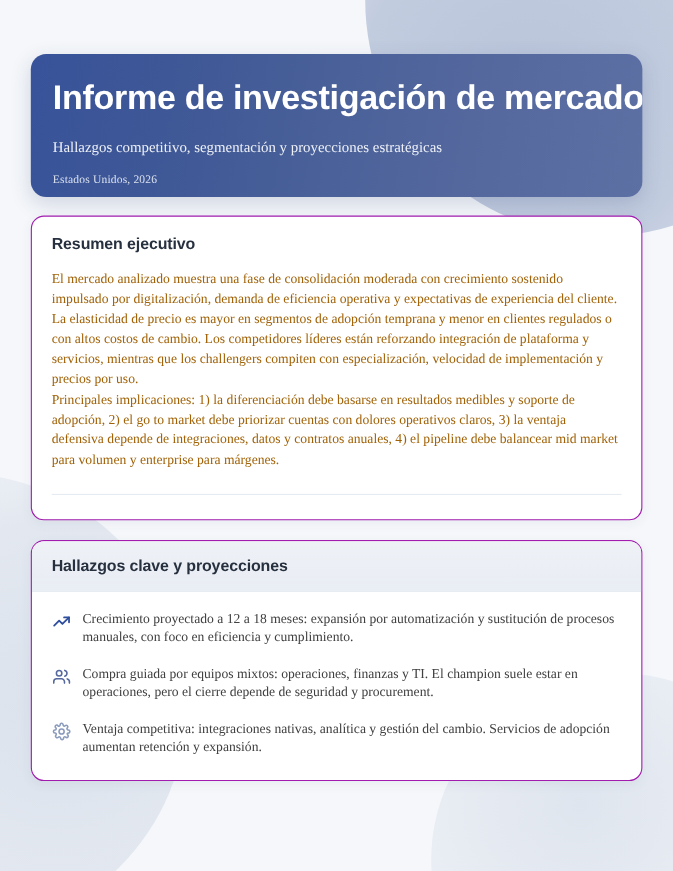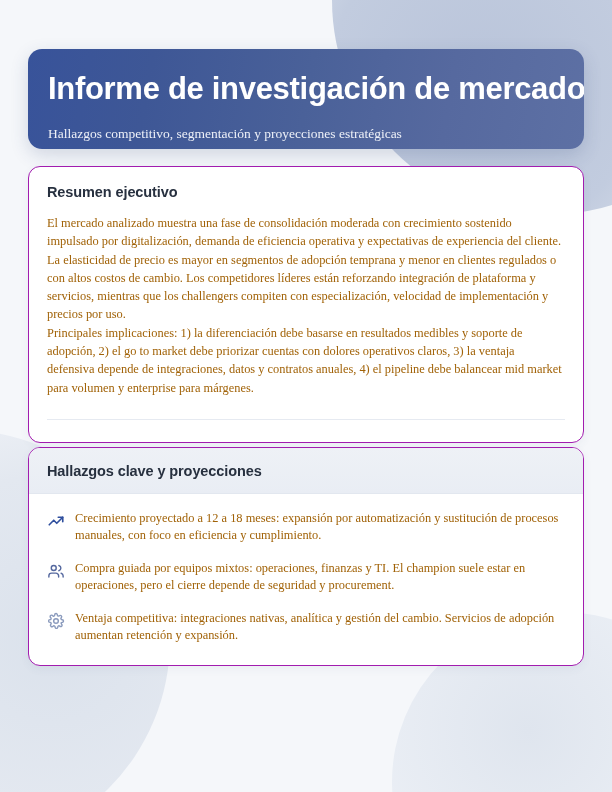--- a/index.html
+++ b/index.html
@@ -56,21 +56,21 @@
     width: 612px;
     height: 792px;
     box-sizing: border-box;
     padding: 0 28px;
   }
 
   
   .header {
     position: relative;
     margin-top: 49px;
-    height: 100px;
+    height: 130px;
     box-sizing: border-box;
     border-radius: 14px;
     background: linear-gradient(100deg, #38539a 0%, #3e5796 22%, #4a6199 50%, #56699f 75%, #5d70a4 100%);
     box-shadow: 0 6px 18px rgba(45,65,115,0.18);
     padding: 24px 22px 0 20px;
     overflow: hidden;
   }
   .header-title {
     font-size: 31px;
     font-weight: bold;
@@ -129,21 +129,21 @@
 
   .divider {
     margin-top: 22px;
     height: 1px;
     background: #e6eaf1;
     border: 0;
   }
 
   
   .card-findings {
-    margin-top: 4px;
+    margin-top: 18px;
     overflow: hidden;
   }
   .findings-head {
     background: linear-gradient(180deg, #eef1f6 0%, #e9edf4 100%);
     border-bottom: 1px solid #e2e7ef;
     padding: 15px 18px 14px 18px;
   }
   .findings-head .card-heading { margin: 0; }
 
   .findings-body {
@@ -163,37 +163,38 @@
     margin-top: 2px;
     display: flex;
     align-items: center;
     justify-content: center;
   }
   .finding-icon svg { display: block; }
   .finding-text {
     font-family: "Liberation Serif", serif;
     font-size: 12.4px;
     line-height: 17.5px;
-    color: #a16207;
+    color: #404040;
   }
 </style>
 </head>
 <body>
 
 <div class="bg-layer">
   <div class="blob-tr"></div>
   <div class="blob-l"></div>
   <div class="blob-br"></div>
 </div>
 
 <div class="page">
 
   <div class="header">
     <div class="header-title">Informe de investigación de mercado</div>
     <div class="header-subtitle">Hallazgos competitivo, segmentación y proyecciones estratégicas</div>
+    <div class="header-meta">Estados Unidos, 2026</div>
   </div>
 
   <div class="card card-summary">
     <div class="card-heading">Resumen ejecutivo</div>
     <p class="body-text">El mercado analizado muestra una fase de consolidación moderada con crecimiento sostenido impulsado por digitalización, demanda de eficiencia operativa y expectativas de experiencia del cliente. La elasticidad de precio es mayor en segmentos de adopción temprana y menor en clientes regulados o con altos costos de cambio. Los competidores líderes están reforzando integración de plataforma y servicios, mientras que los challengers compiten con especialización, velocidad de implementación y precios por uso.</p>
     <p class="body-text">Principales implicaciones: 1) la diferenciación debe basarse en resultados medibles y soporte de adopción, 2) el go to market debe priorizar cuentas con dolores operativos claros, 3) la ventaja defensiva depende de integraciones, datos y contratos anuales, 4) el pipeline debe balancear mid market para volumen y enterprise para márgenes.</p>
     <hr class="divider">
   </div>
 
   <div class="card card-findings">

